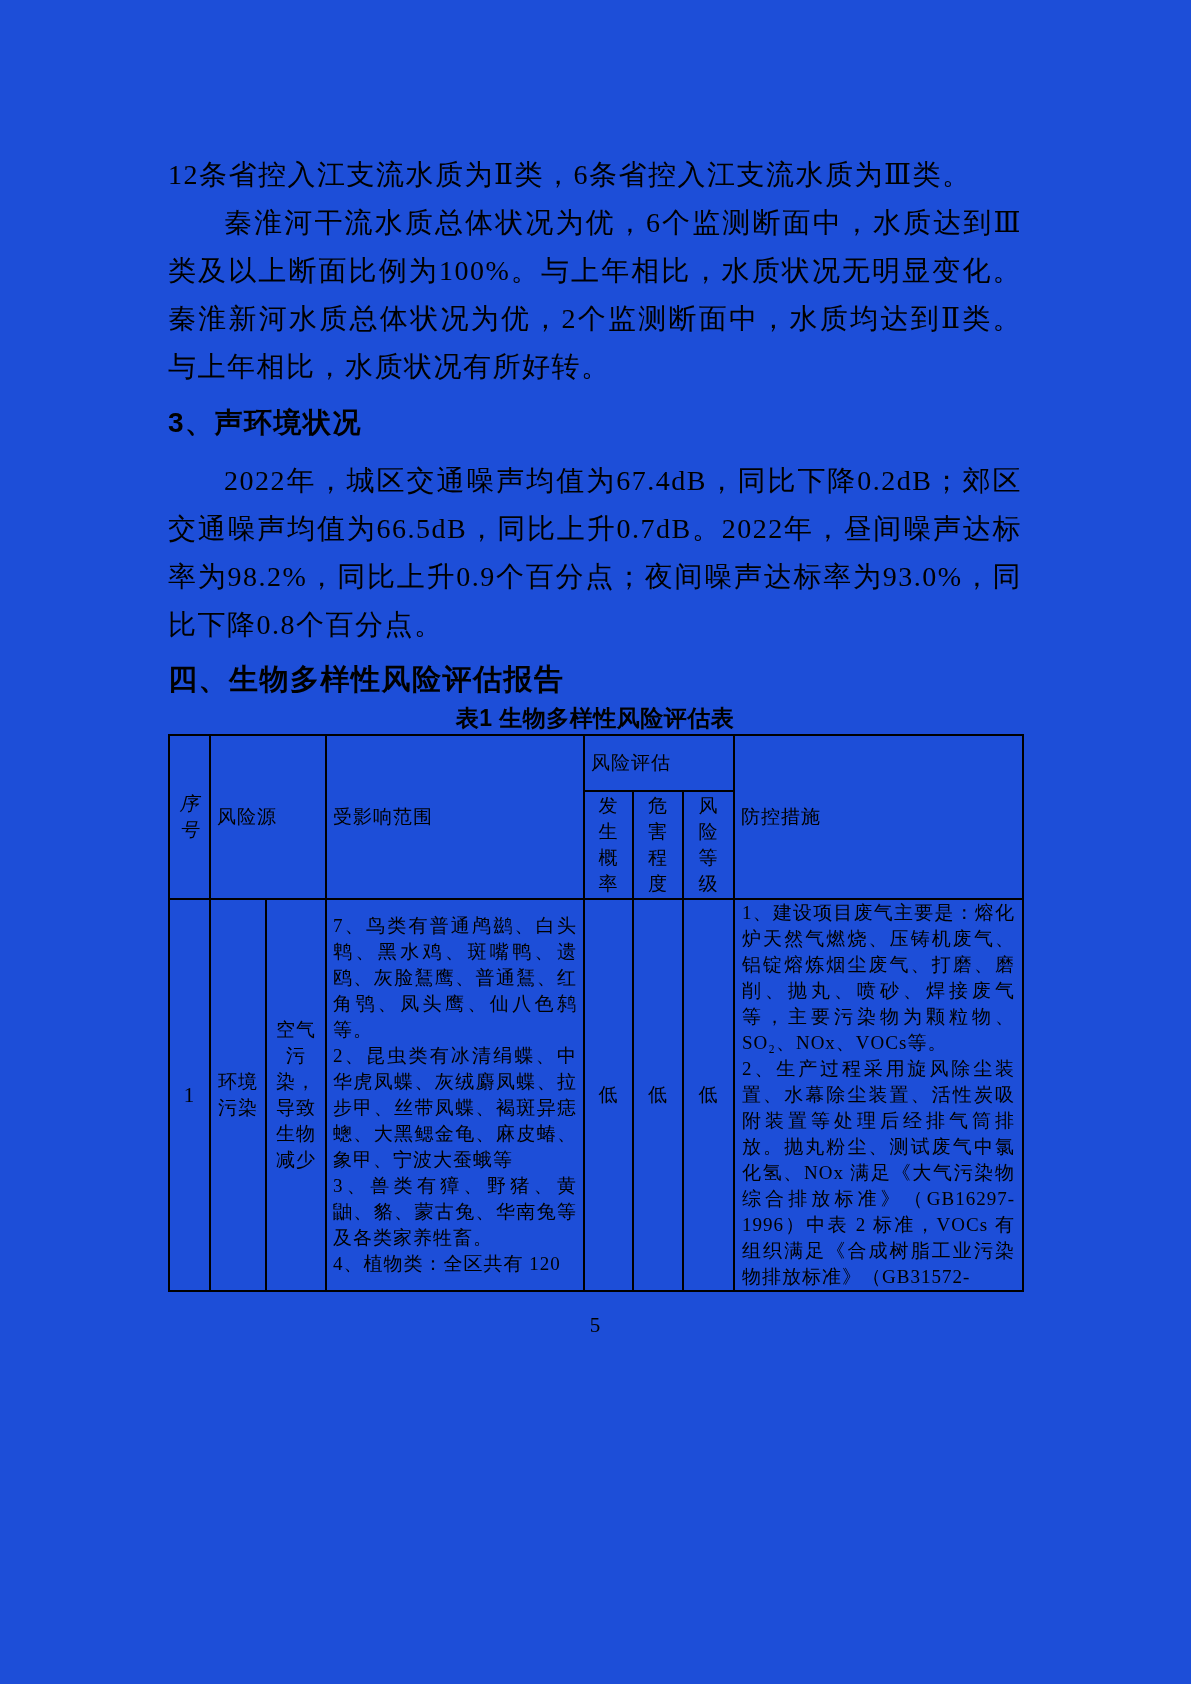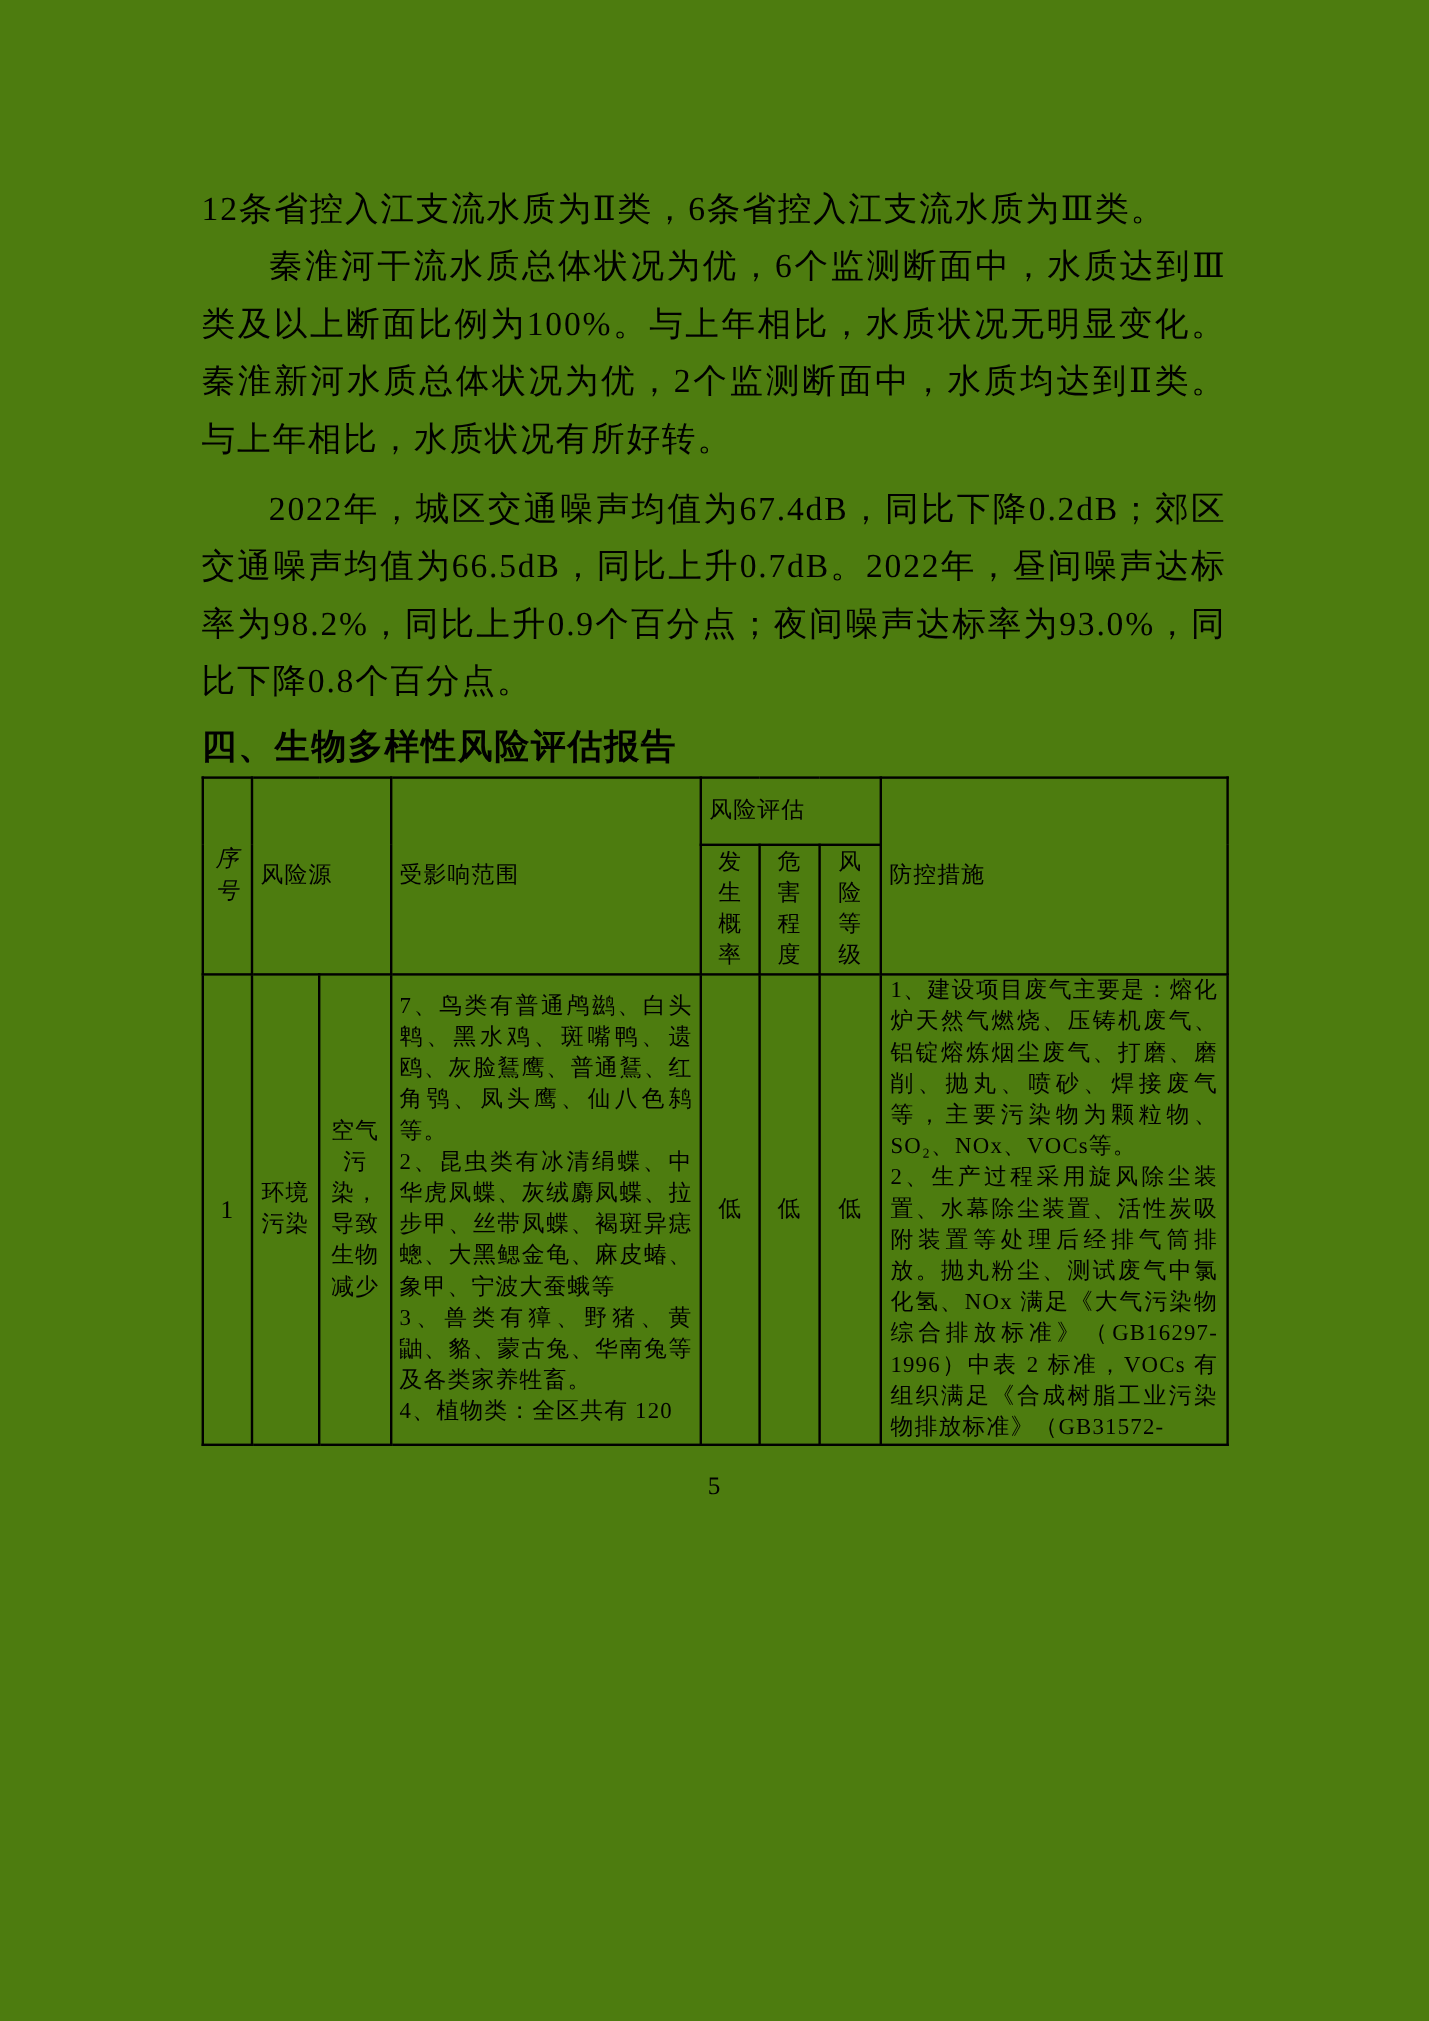--- a/index.html
+++ b/index.html
@@ -6,21 +6,21 @@
   html, body { background: #ffffff; }
   body {
     width: 1191px; height: 1684px;
     position: relative;
     font-family: "Liberation Serif", "DejaVu Serif", serif;
     color: #000000;
   }
   .page {
     position: absolute; left: 0; top: 0;
     width: 1191px; height: 1684px;
-    background: #4d7c0f;
+    background: #1d4ed8;
   }
   .content {
     position: absolute; left: 168px; top: 0;
     width: 854px;
     padding-top: 151px;
   }
   .para {
     font-size: 28px; line-height: 48px;
     letter-spacing: 1.5px;
     text-align: justify;
@@ -84,27 +84,29 @@
 </head>
 <body>
 
 <div class="page">
   <div class="content">
 
     <p class="para noindent">12条省控入江支流水质为Ⅱ类，6条省控入江支流水质为Ⅲ类。</p>
 
     <p class="para">秦淮河干流水质总体状况为优，6个监测断面中，水质达到Ⅲ类及以上断面比例为100%。与上年相比，水质状况无明显变化。秦淮新河水质总体状况为优，2个监测断面中，水质均达到Ⅱ类。与上年相比，水质状况有所好转。</p>
 
+    <h3 class="heading h-minor">3、声环境状况</h3>
 
 
     <p class="para gap-top">2022年，城区交通噪声均值为67.4dB，同比下降0.2dB；郊区交通噪声均值为66.5dB，同比上升0.7dB。2022年，昼间噪声达标率为98.2%，同比上升0.9个百分点；夜间噪声达标率为93.0%，同比下降0.8个百分点。</p>
 
     <h2 class="heading h-major">四、生物多样性风险评估报告</h2>
 
 
+    <div class="table-caption">表1 生物多样性风险评估表</div>
 
     <table class="risk-table">
       <colgroup>
         <col style="width:41px">
         <col style="width:56px">
         <col style="width:60px">
         <col style="width:258px">
         <col style="width:49px">
         <col style="width:50px">
         <col style="width:51px">

